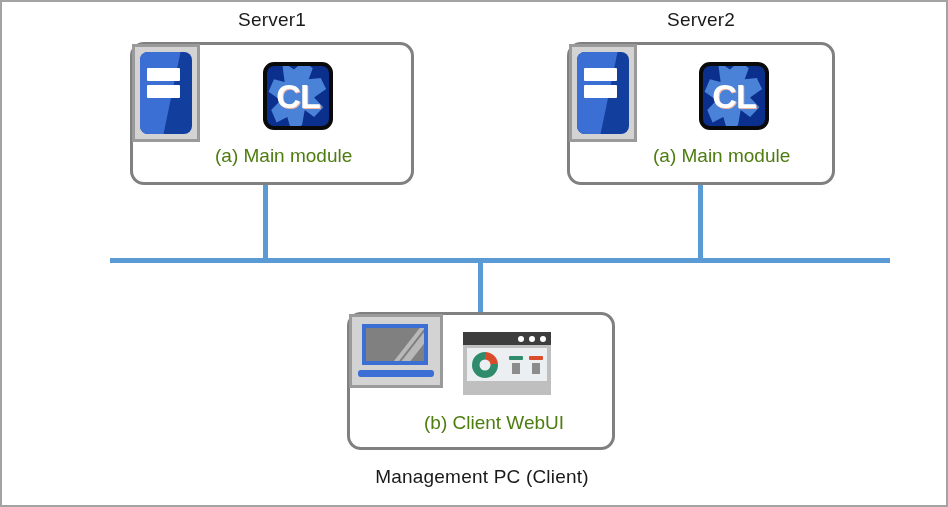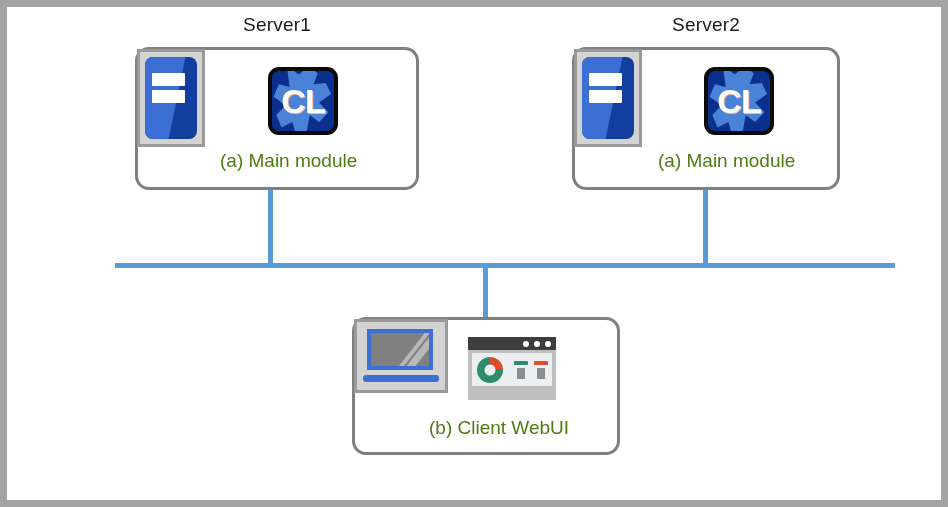--- a/index.html
+++ b/index.html
@@ -5,21 +5,21 @@
   html, body {
     margin: 0;
     padding: 0;
     background: #ffffff;
   }
   #canvas {
     position: relative;
     width: 948px;
     height: 507px;
     background: #ffffff;
-    border: 7px solid #a3a3a3;
+    border: 2px solid #a3a3a3;
     box-sizing: border-box;
     font-family: "Liberation Sans", sans-serif;
     overflow: hidden;
   }
 
   
   .caption {
     position: absolute;
     font-size: 19px;
     color: #1a1a1a;
@@ -338,14 +338,15 @@
       </div>
       <div class="minibar mb2">
         <div class="cap"></div>
         <div class="stem"></div>
       </div>
     </div>
   </div>
 
   <div class="node-label" id="mgmt-label">(b) Client WebUI</div>
 
+  <div class="caption" id="mgmt-caption">Management PC (Client)</div>
 
 </div>
 
 </body></html>

